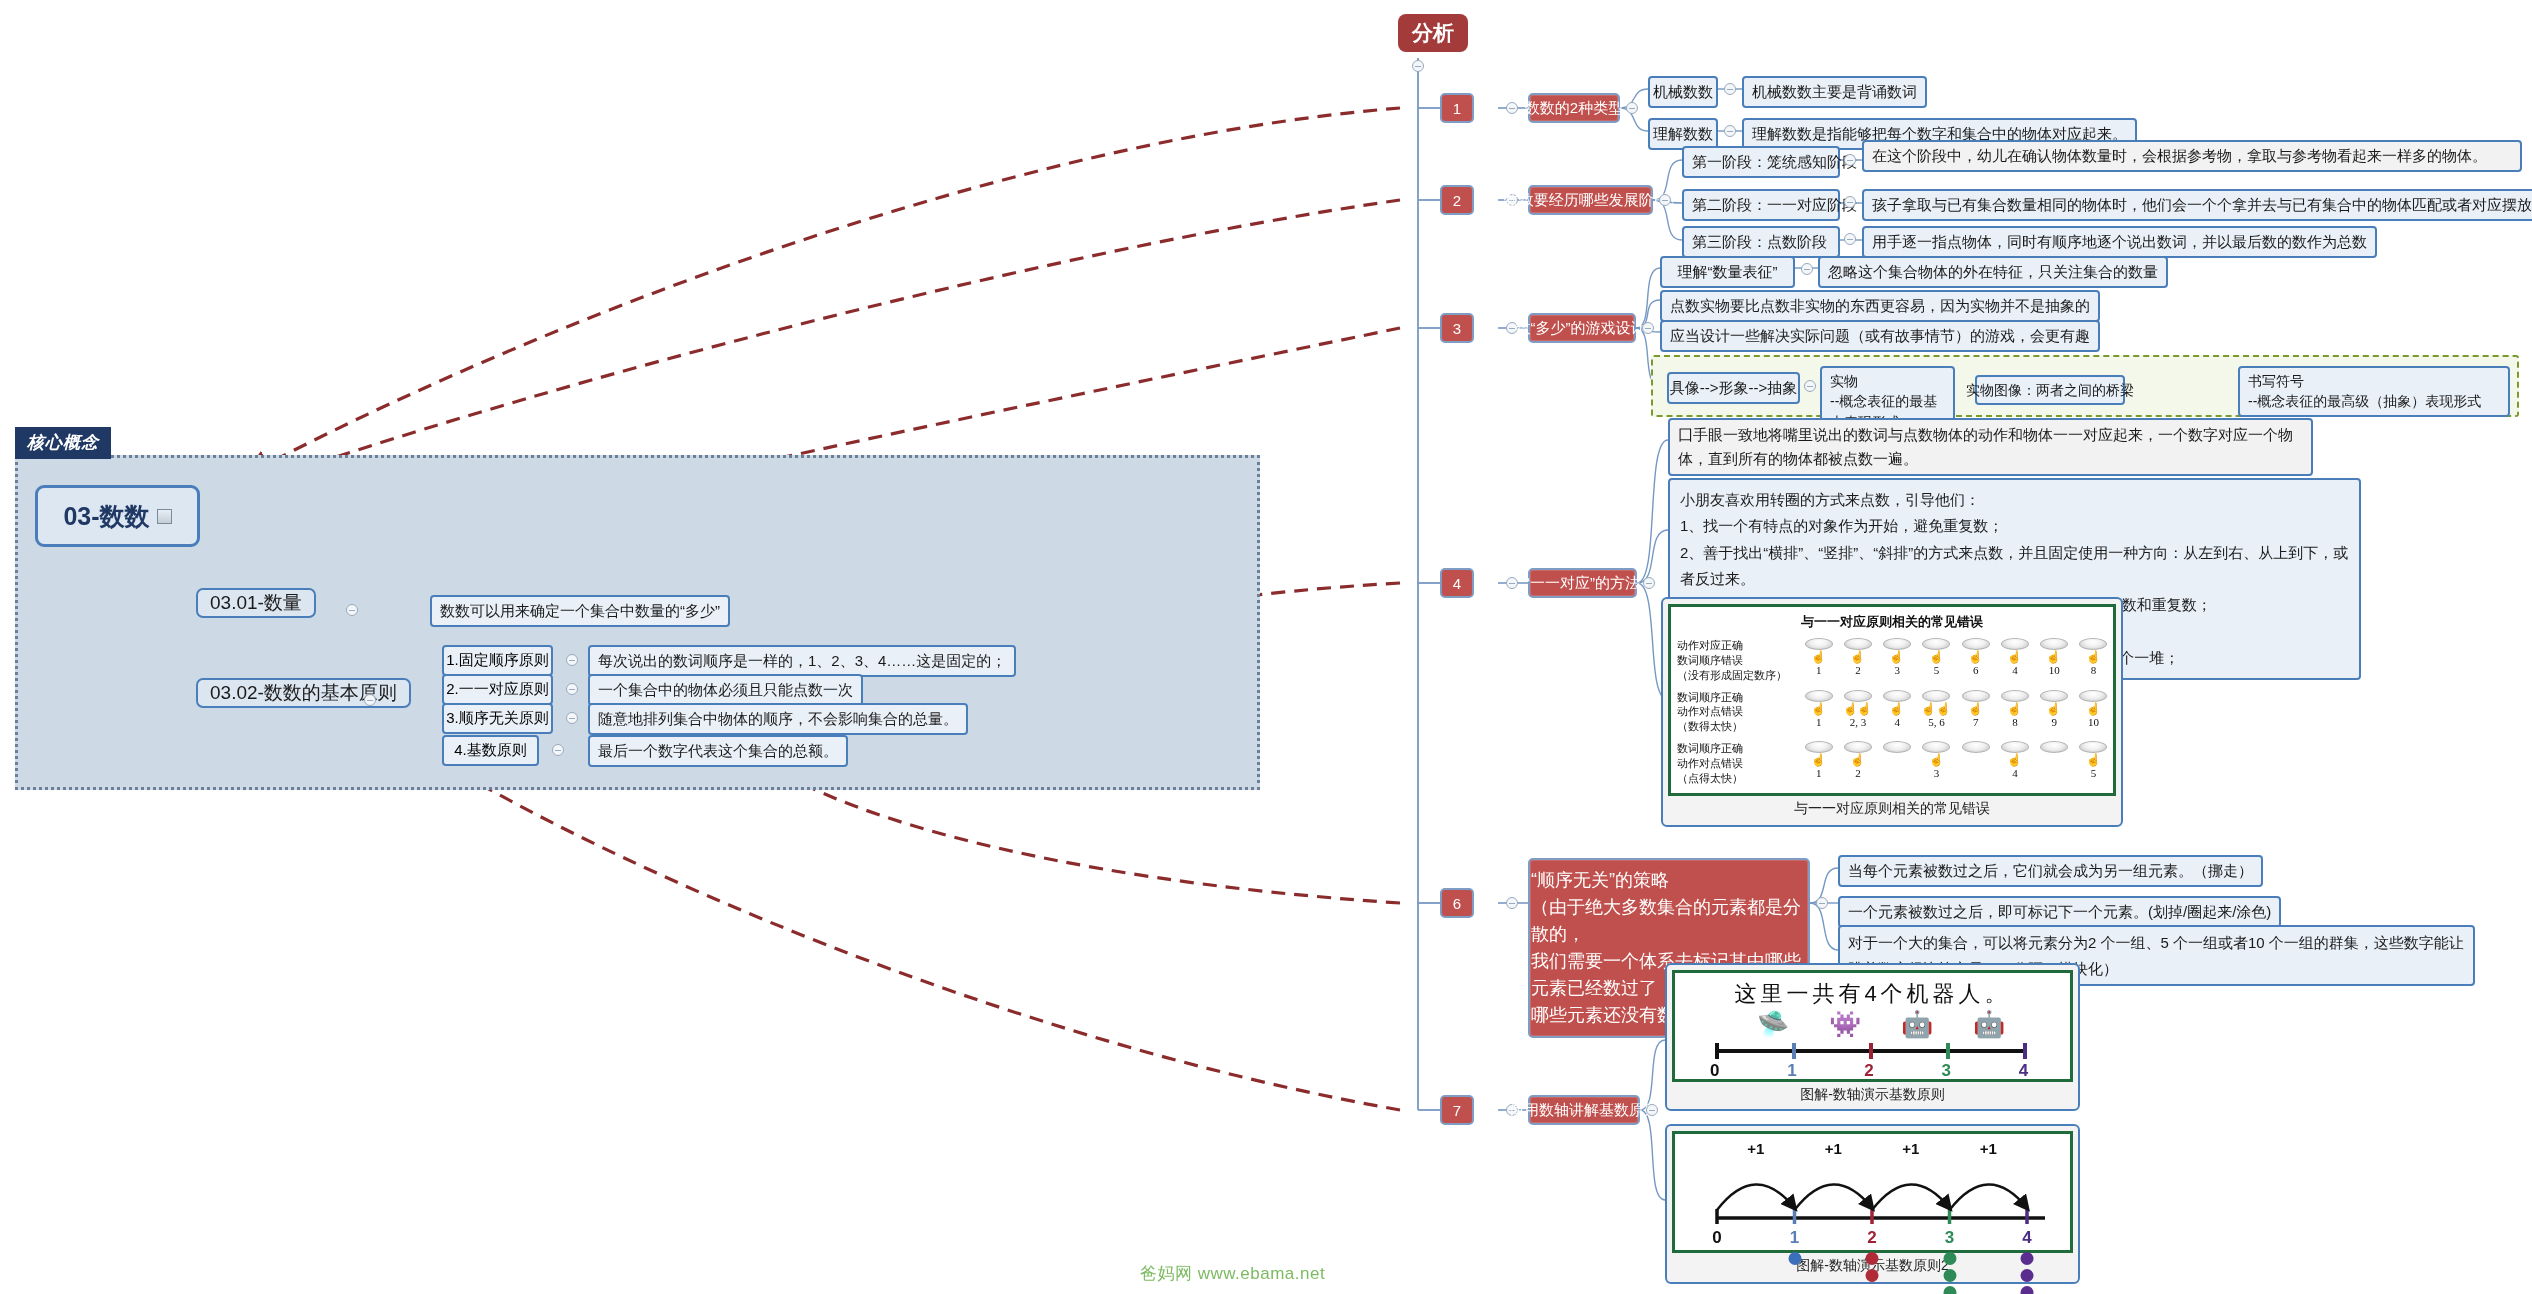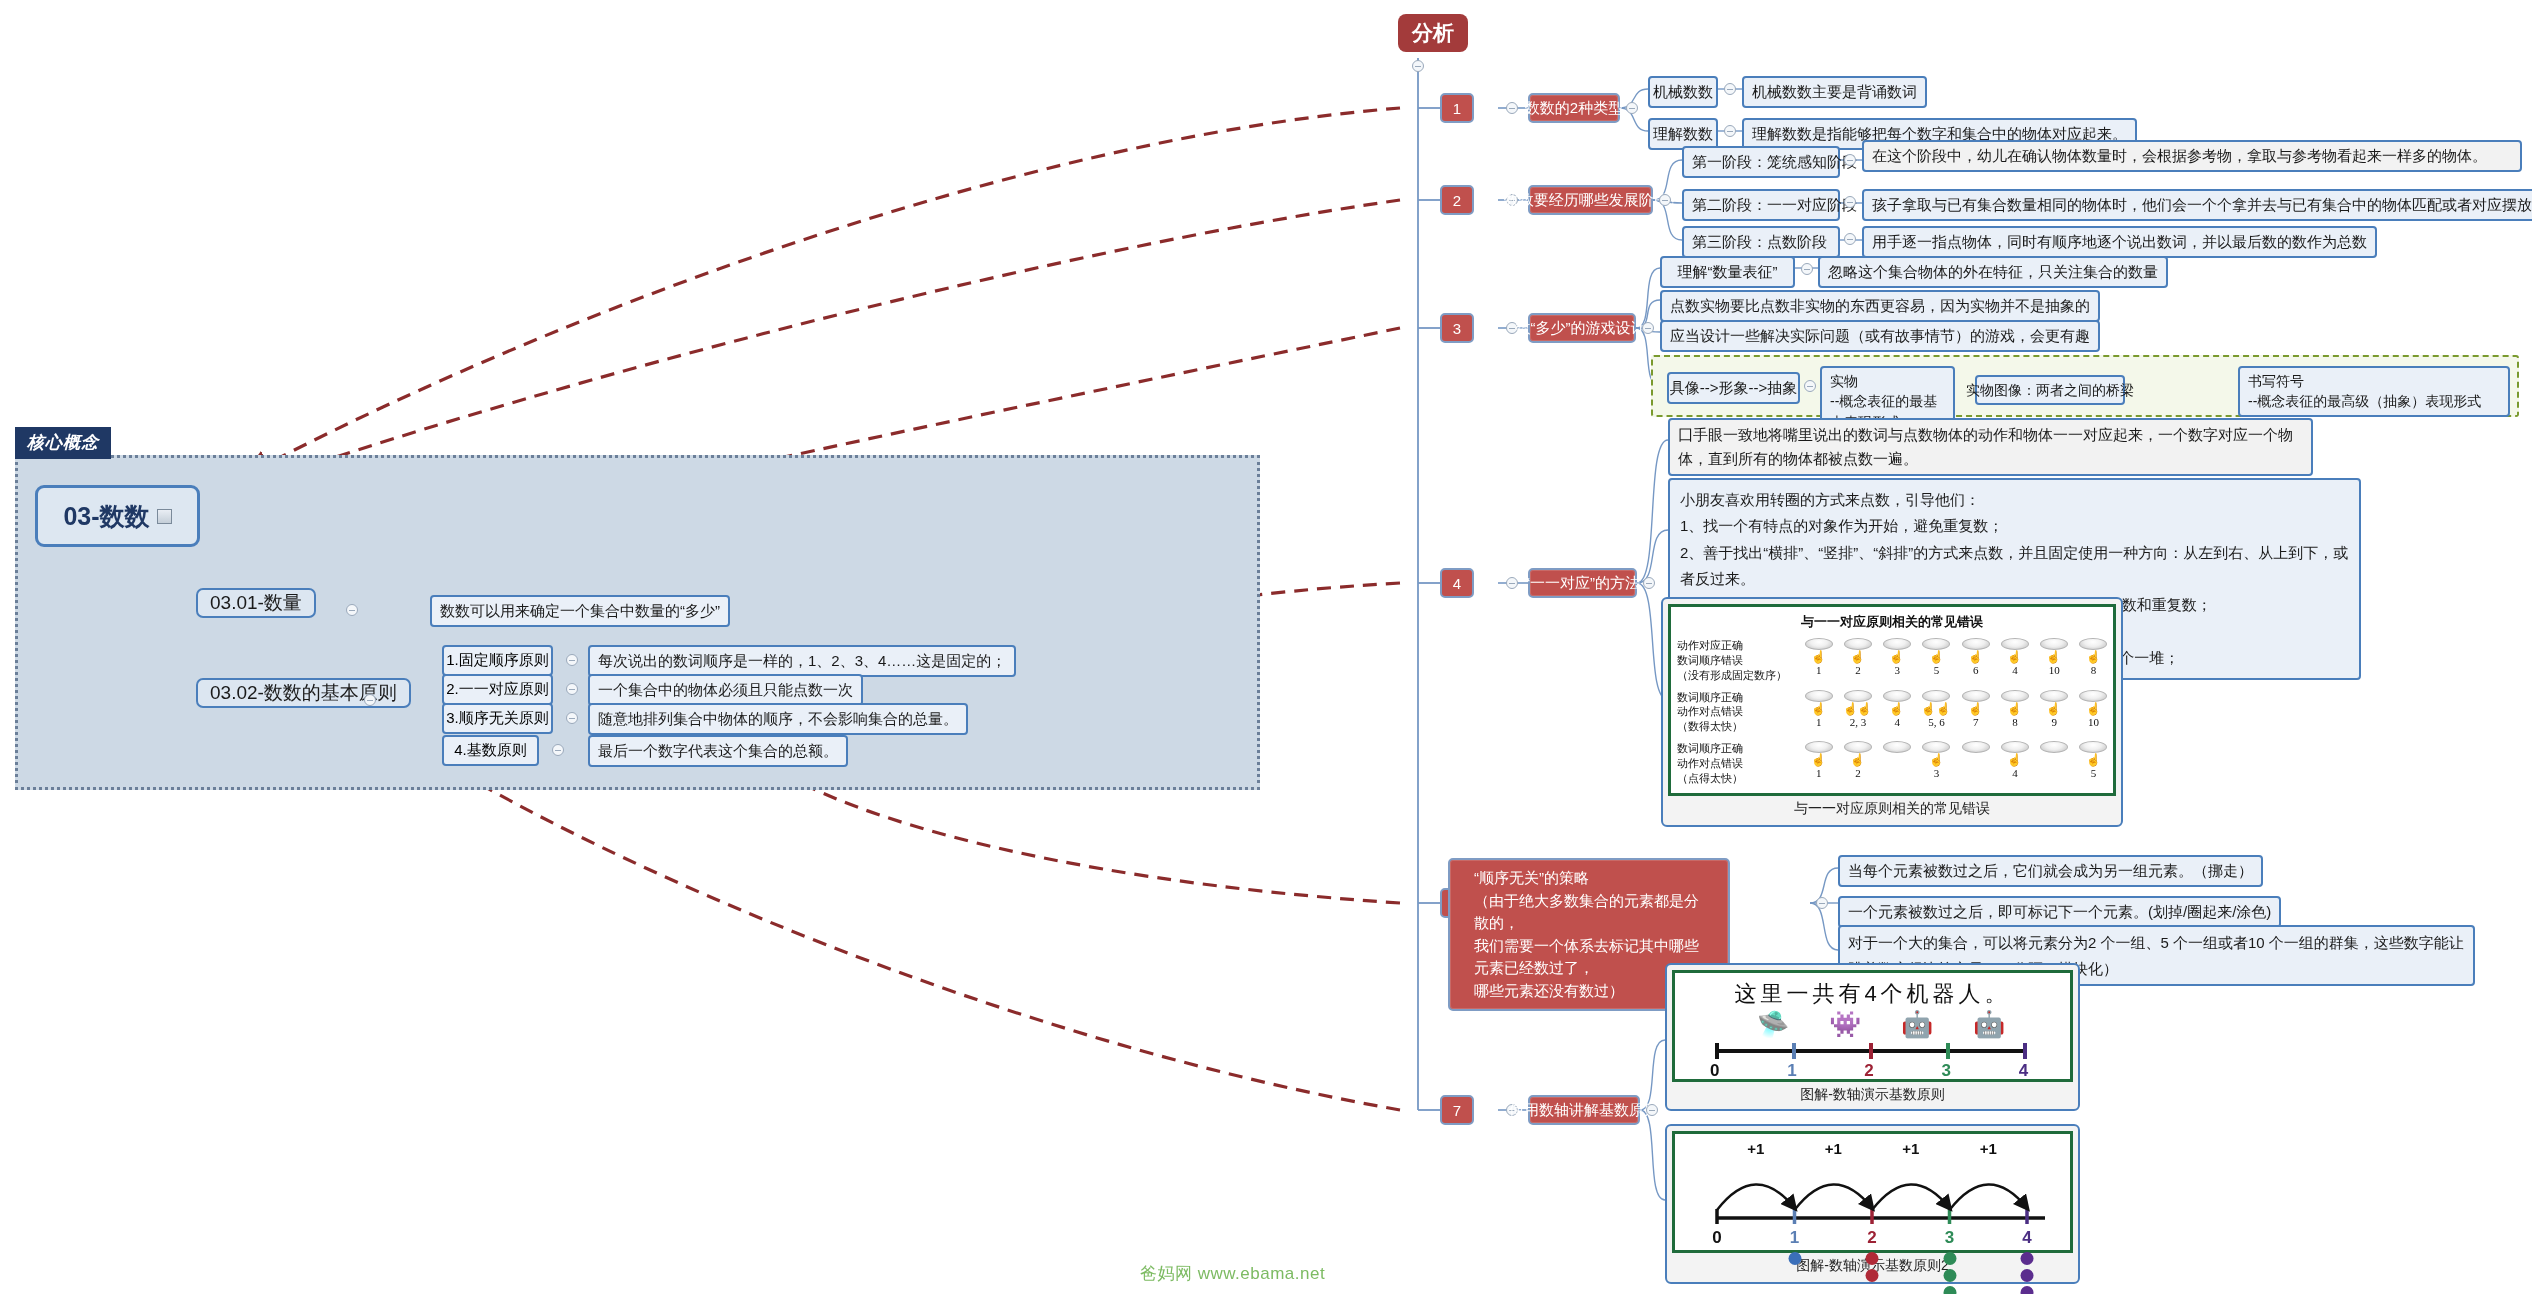--- a/index.html
+++ b/index.html
@@ -557,21 +557,21 @@
               </div>
             </div>
           </div>
         </div>
     </div>
     <div class="piccap">与一一对应原则相关的常见错误</div>
   </div>
 
   <div class="badge" style="left:1440px; top:888px;">6</div>
   <span class="collapser" style="left:1506px; top:897px;"></span>
-  <div class="rednode multi" style="left:1448px; top:858px; width:282px; font-size:15px; padding:7px 24px;">
+  <div class="rednode multi" style="left:1528px; top:858px; width:282px; font-size:18px; padding:7px 1px;">
     <div>“顺序无关”的策略</div>
     <div>（由于绝大多数集合的元素都是分散的，</div>
     <div>我们需要一个体系去标记其中哪些元素已经数过了，</div>
     <div>哪些元素还没有数过）</div>
   </div>
   <span class="collapser" style="left:1816px; top:897px;"></span>
   <div class="node" style="left:1838px; top:855px;">
     <span>当每个元素被数过之后，它们就会成为另一组元素。（挪走）</span>
     </div>
   <div class="node" style="left:1838px; top:890px;margin-top:6px;">

